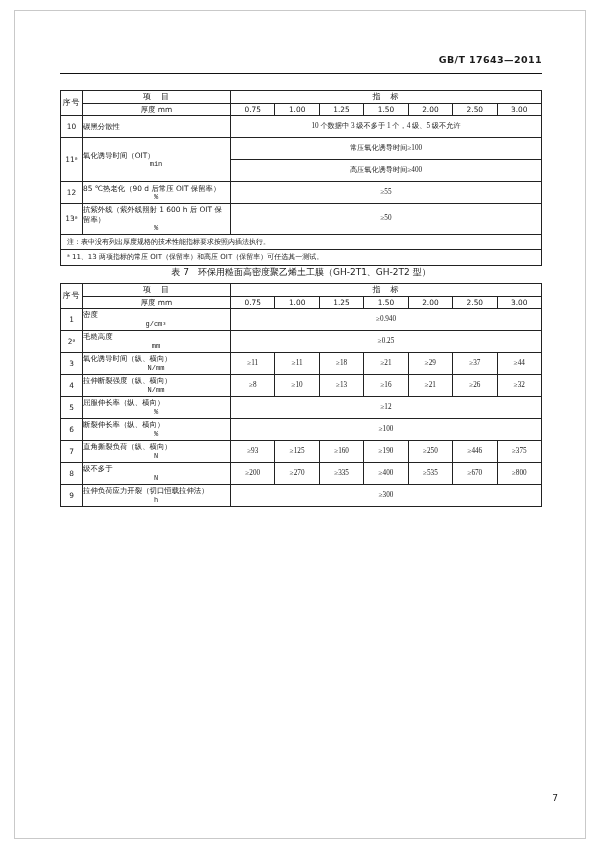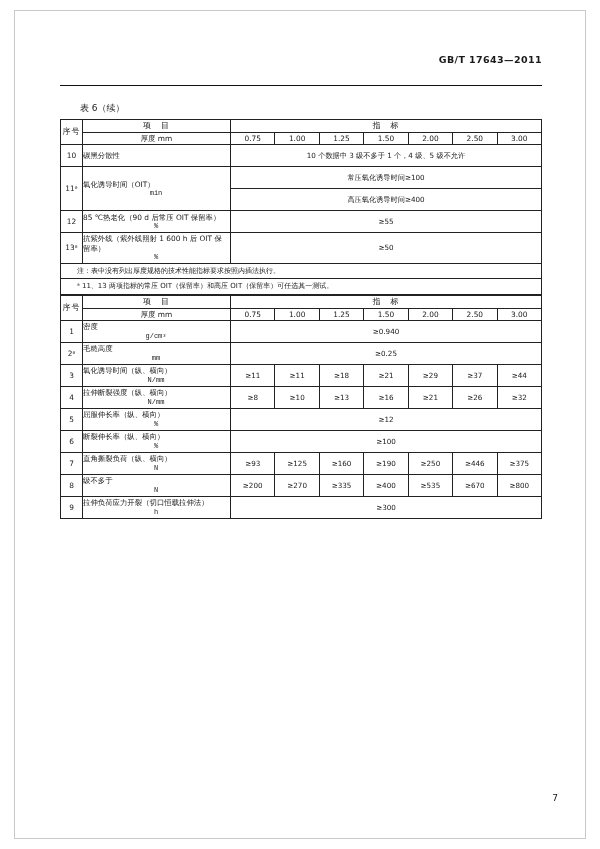--- a/index.html
+++ b/index.html
@@ -30,21 +30,21 @@
     position: absolute;
     left: 60px;
     top: 54px;
     width: 482px;
   }
   .header {
     text-align: right;
     font-size: 9.5px;
     font-weight: bold;
     letter-spacing: 0.4px;
-    padding-bottom: 20px;
+    padding-bottom: 8px;
     border-bottom: 1.6px solid #111;
     margin-bottom: 16px;
   }
   .tbl-caption {
     font-size: 9px;
     margin: 0 0 4px 20px;
   }
   table {
     border-collapse: collapse;
     width: 100%;
@@ -67,55 +67,54 @@
     padding-left: 0;
   }
   .item-cell .sub {
     display: block;
     text-align: center;
     font-size: 7px;
     font-family: Liberation Mono, monospace;
   }
   .note-cell {
     text-align: left;
-    padding: 2px 4px 2px 16px;
+    padding: 2px 4px 2px 6px;
     font-size: 7px;
     line-height: 1.5;
   }
   .sec-head {
     font-size: 9.3px;
     margin: 14px 0 12px 0;
     letter-spacing: 0.2px;
   }
   .tbl-caption2 {
     font-size: 9px;
     text-align: center;
     margin: 0 0 4px 0;
   }
-  .num-cell { font-size: 7.2px; }
+  .num-cell { font-size: 7.2px; font-family: Liberation Serif, serif; }
   .pagenum {
     position: absolute;
     right: 42px;
     top: 793px;
     font-size: 9px;
   }
   .tall td { height: 19px; }
   .vsplit { line-height: 1.2; }
 </style>
 </head>
 <body>
 
 <div class="page">
   <div class="scan-border"></div>
 
   <div class="content">
 
     <div class="header">GB/T 17643—2011</div>
 
-    <div class="tbl-caption">表 6（续）</div>
 
     <table>
       <colgroup>
         <col class="col-sn">
           <col class="col-item">
         <col>
           <col>
           <col>
           <col>
           <col>
@@ -183,20 +182,21 @@
         <tr>
           <td colspan="9" class="note-cell">注：表中没有列出厚度规格的技术性能指标要求按照内插法执行。</td>
         </tr>
         <tr>
           <td colspan="9" class="note-cell">ᵃ 11、13 两项指标的常压 OIT（保留率）和高压 OIT（保留率）可任选其一测试。</td>
         </tr>
       </tbody>
     </table>
 
 
+    <div class="tbl-caption2">表 7　环保用糙面高密度聚乙烯土工膜（GH-2T1、GH-2T2 型）</div>
 
     <table>
       <colgroup>
         <col class="col-sn">
           <col class="col-item">
         <col>
           <col>
           <col>
           <col>
           <col>

